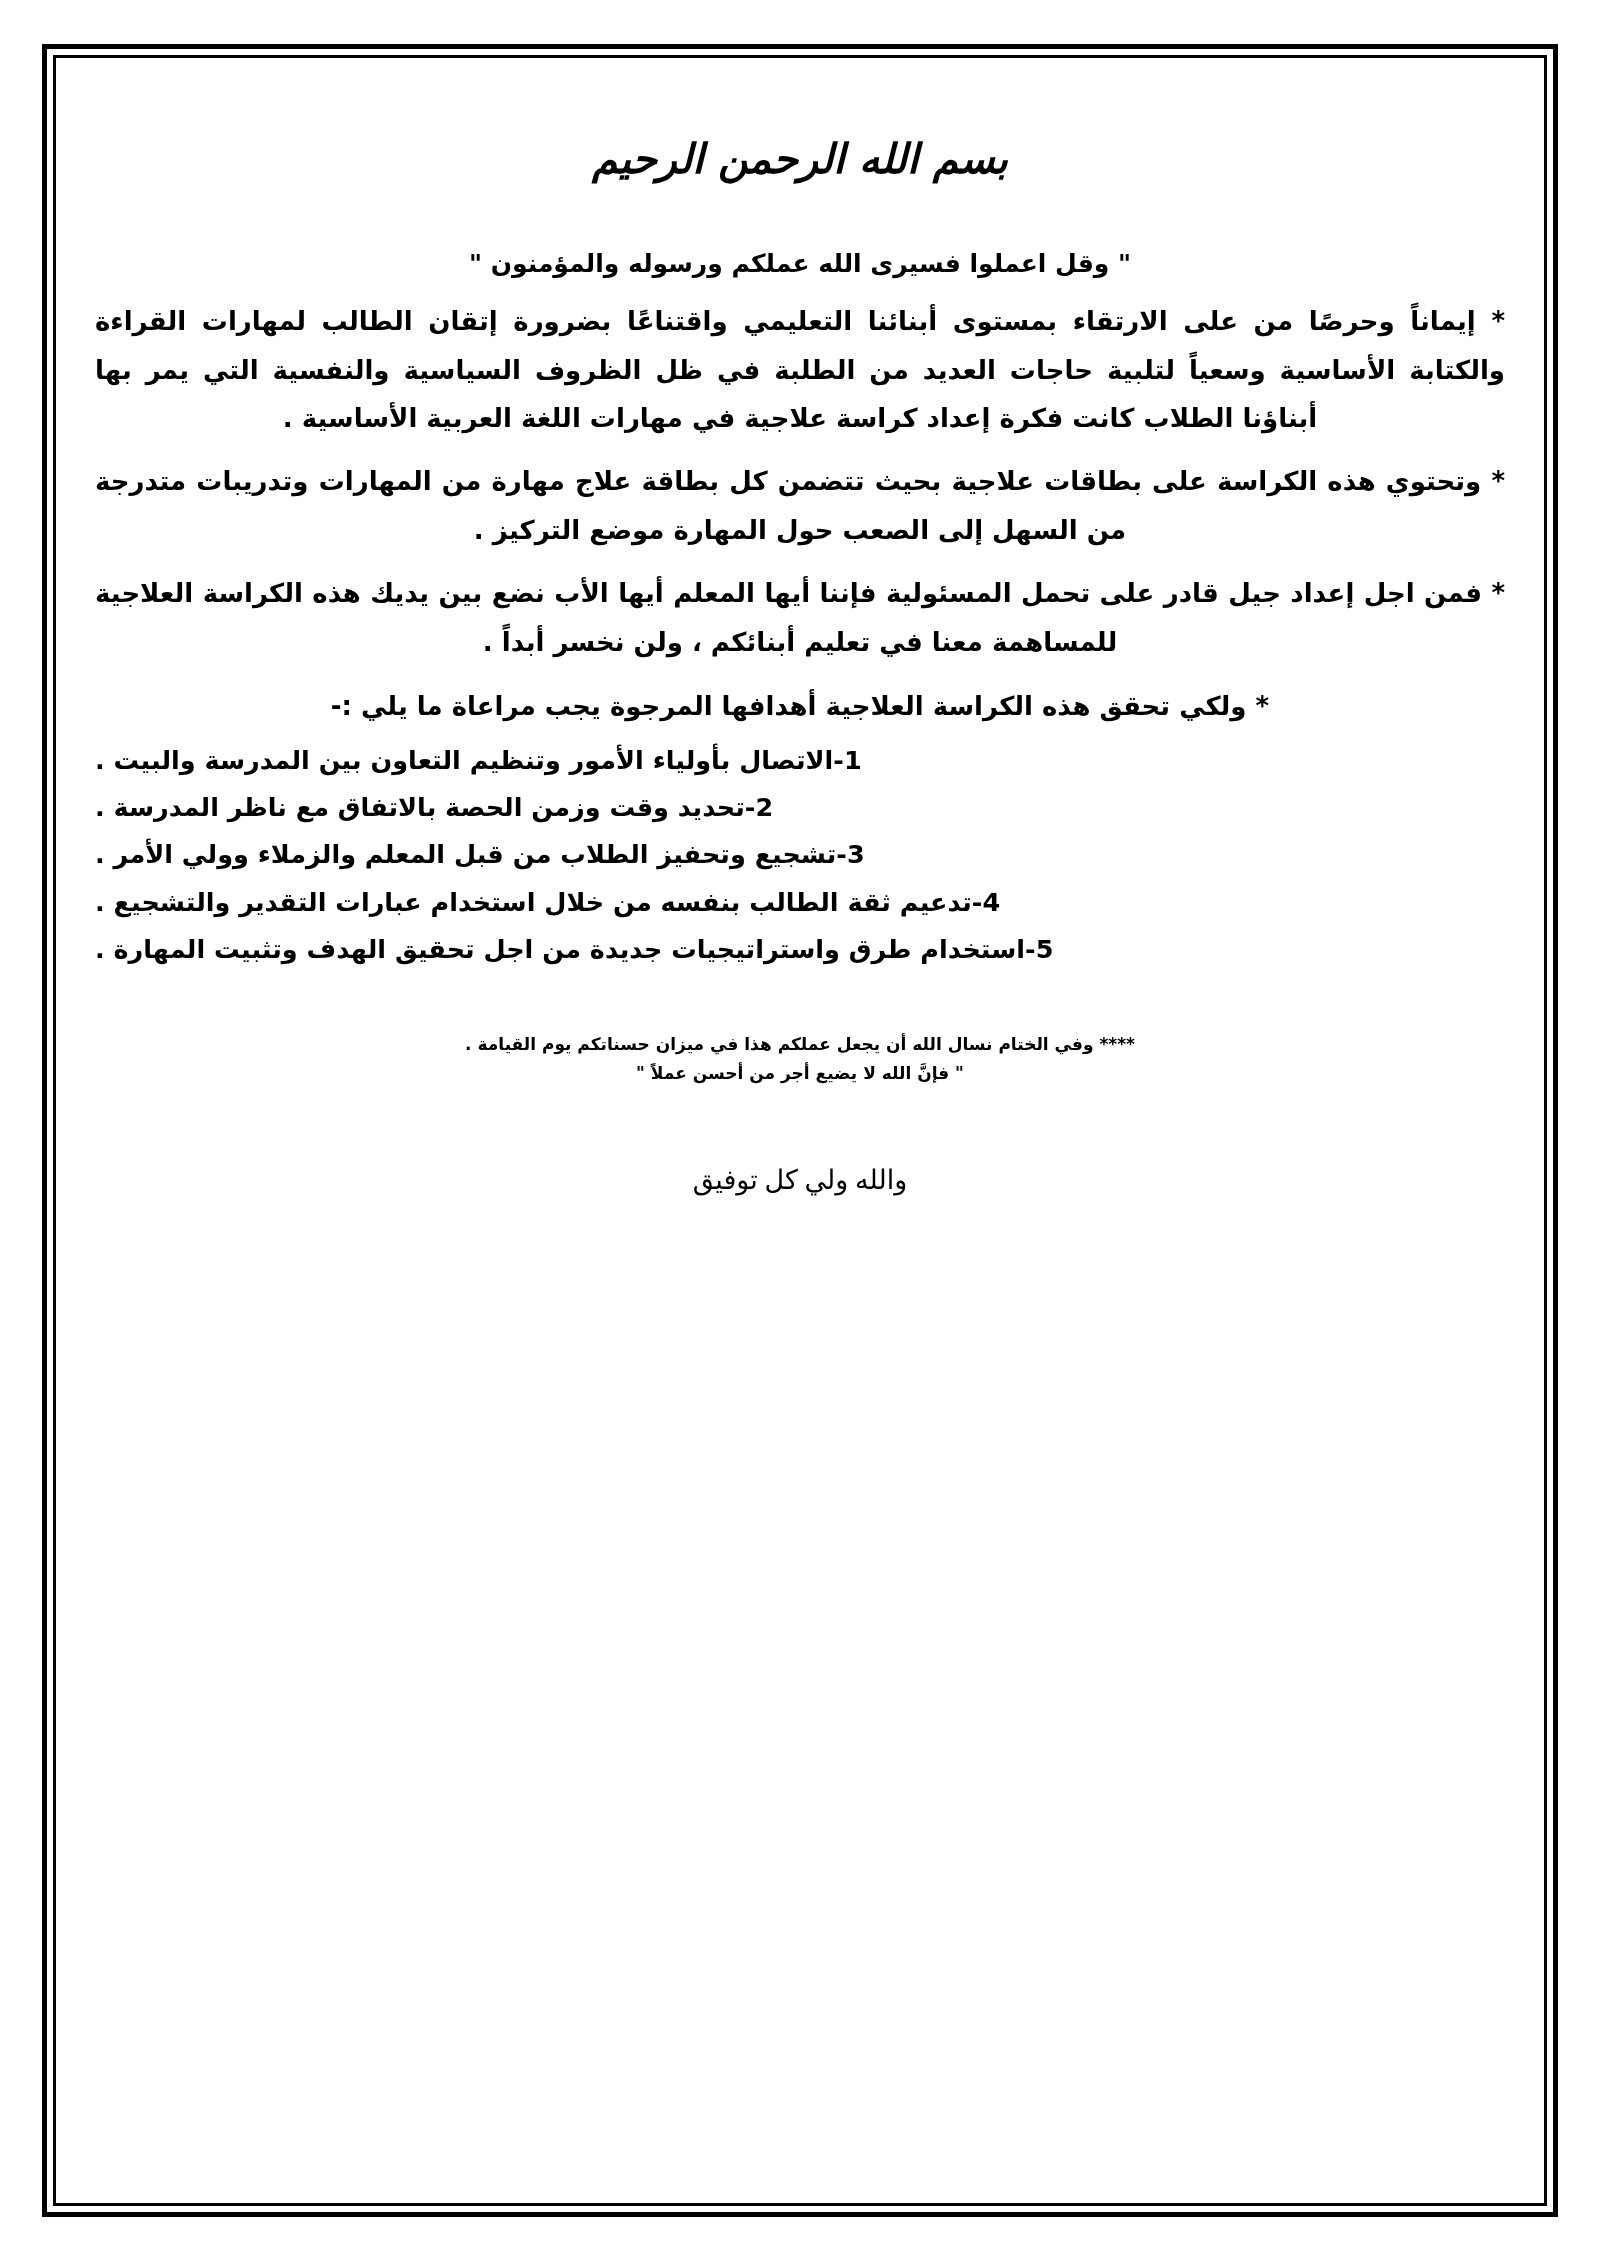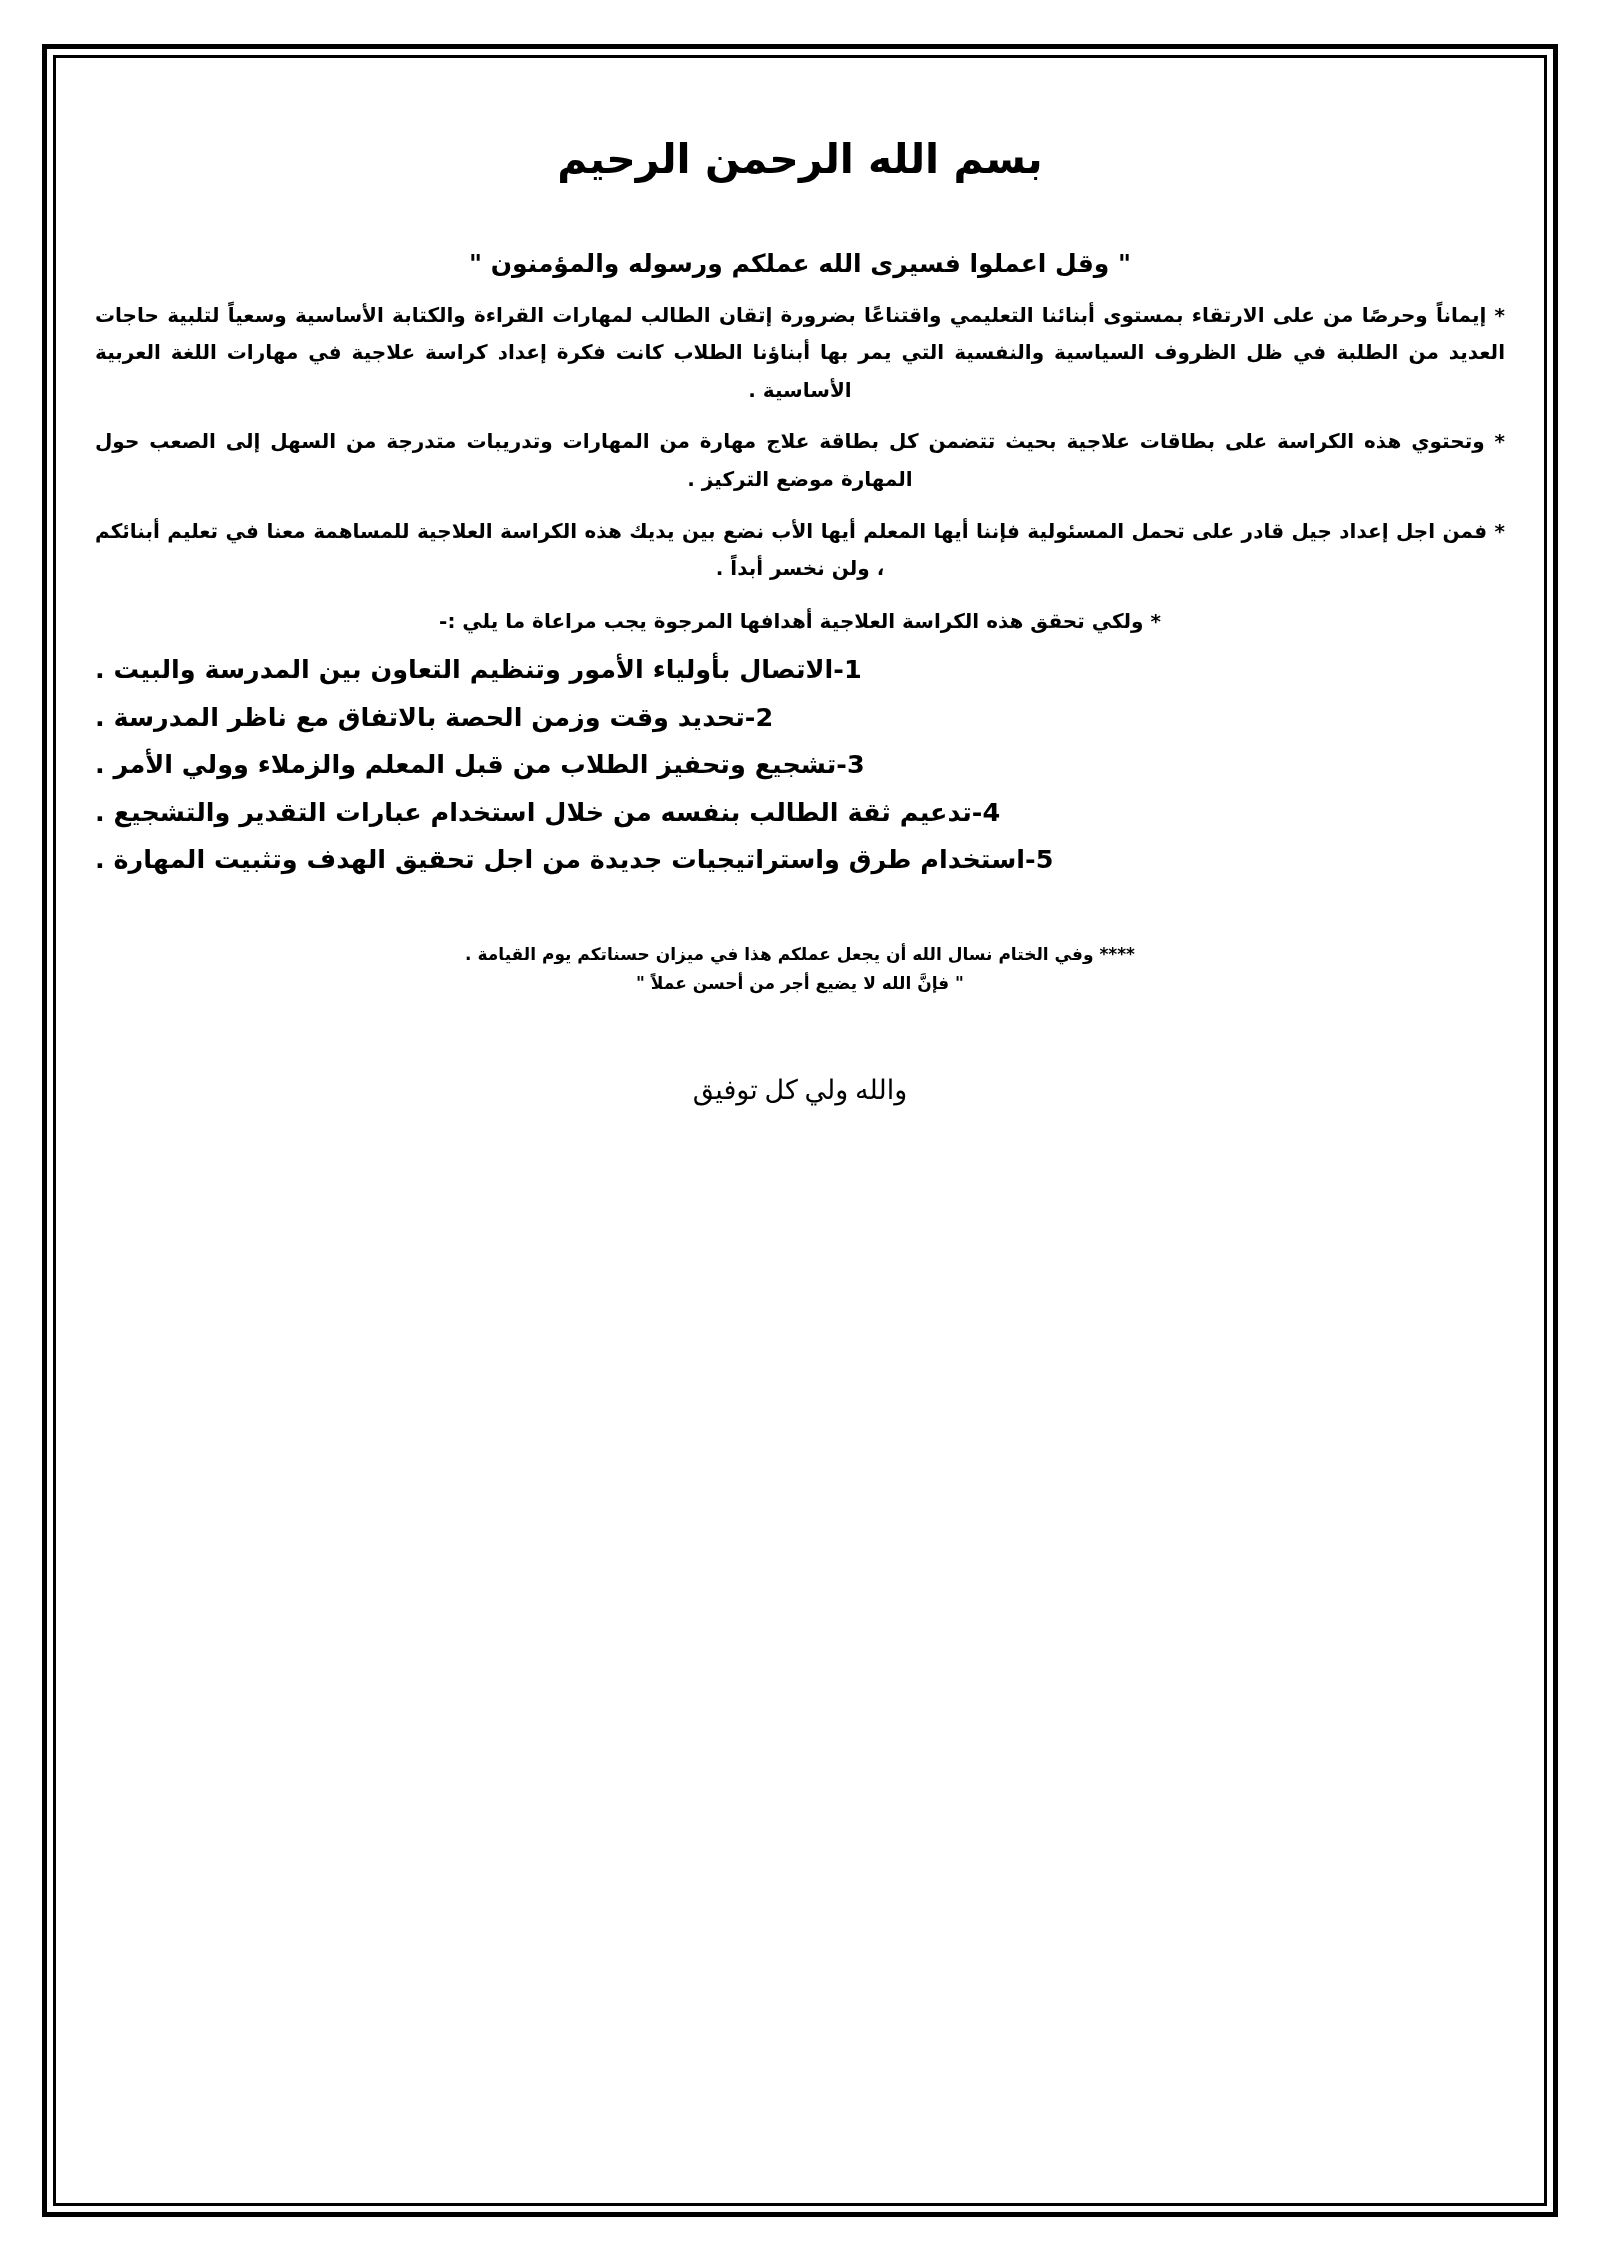--- a/index.html
+++ b/index.html
@@ -57,36 +57,37 @@
 
   
   .doc-title {
     text-align: center;
     font-weight: bold;
     font-size: 41px;
     line-height: 1.15;
     letter-spacing: 0.5px;
     margin: 28px 0 0 0;
     font-family: "DejaVu Sans", "Liberation Sans", sans-serif;
+    font-style: italic;
   }
 
   
   .verse {
     text-align: center;
     font-weight: bold;
     font-size: 25px;
     line-height: 1.5;
     margin: 62px 0 0 0;
     font-family: "DejaVu Sans", "Liberation Sans", sans-serif;
   }
 
   
   .para {
     font-weight: bold;
-    font-size: 20px;
+    font-size: 26px;
     line-height: 1.88;
     text-align: justify;
     text-align-last: center;
     margin: 14px 0 0 0;
     font-family: "DejaVu Sans", "Liberation Sans", sans-serif;
   }
   .para.tight { margin-top: 15px; }
 
   
   .list-block {

